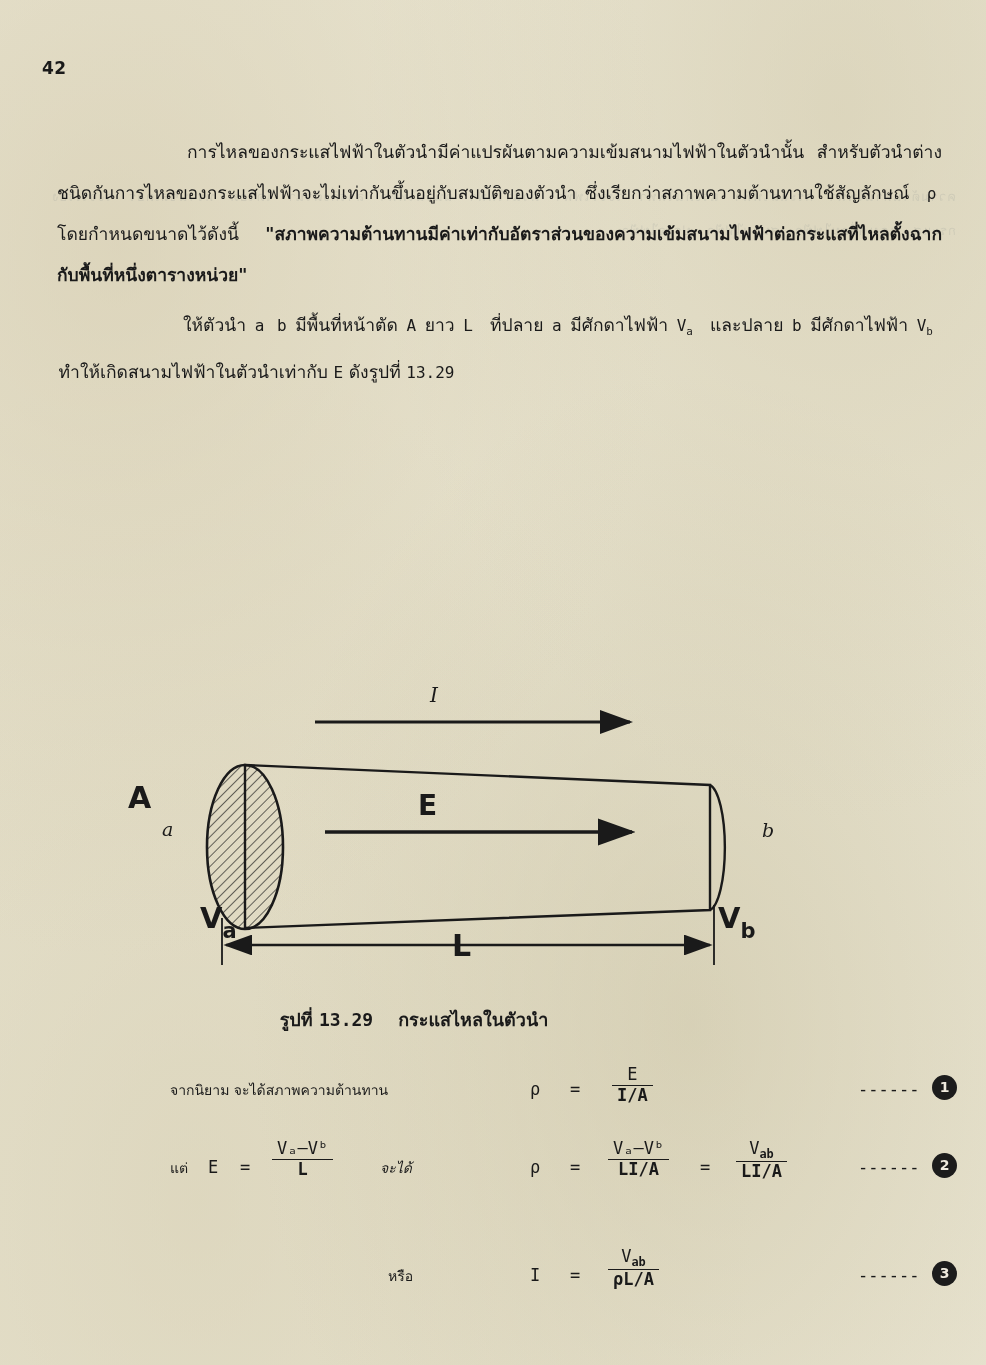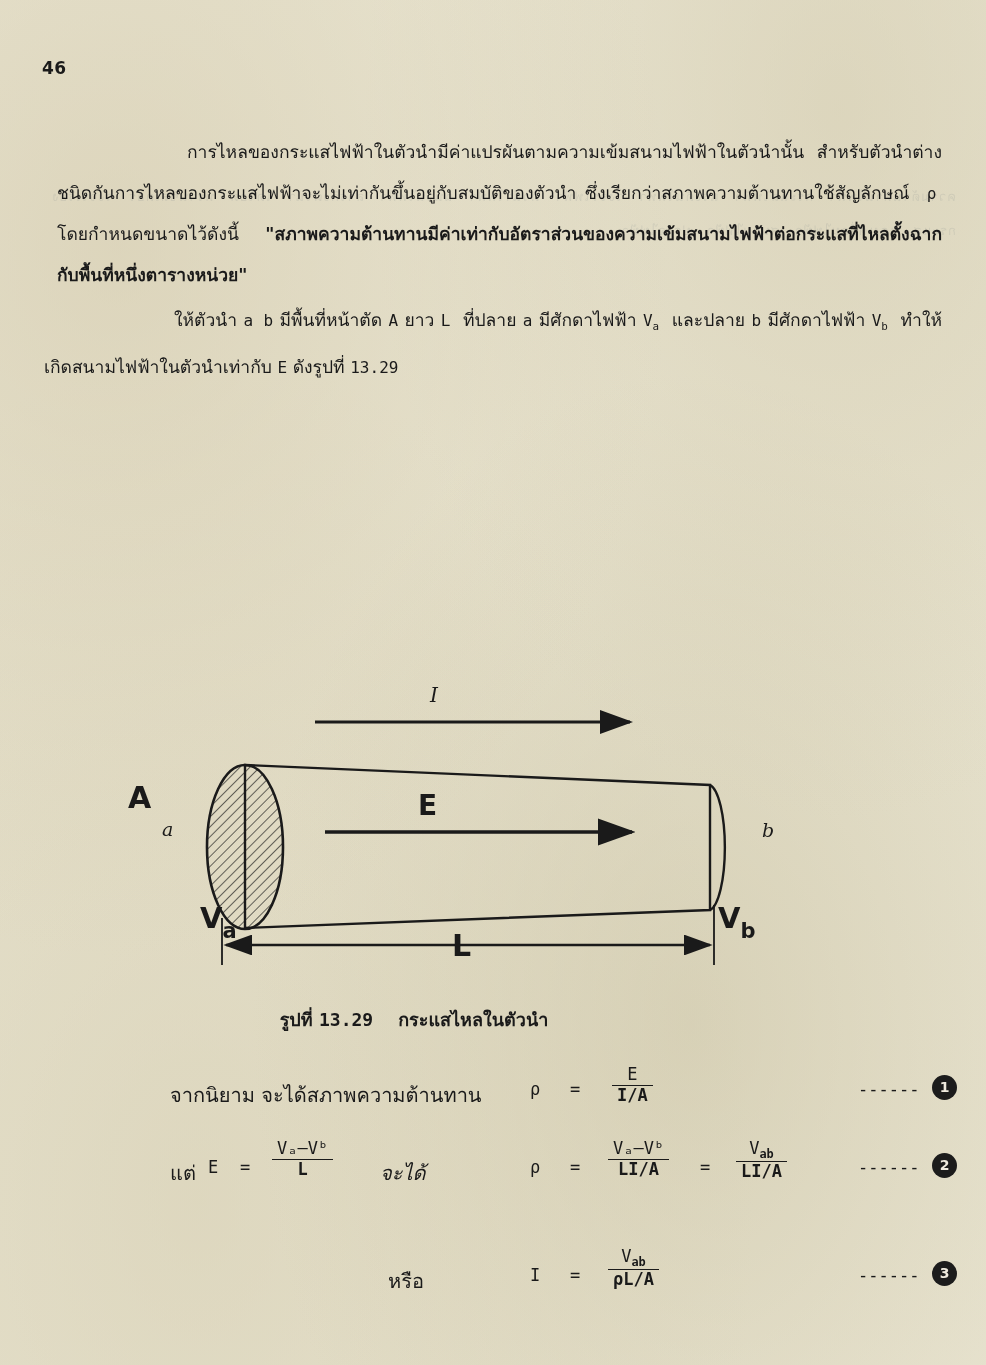--- a/index.html
+++ b/index.html
@@ -109,21 +109,21 @@
     top: 1055px;
     width: 986px;
     font-size: 17px;
   }
   .eq-row {
     position: relative;
     height: 66px;
   }
   .eq-label {
     position: absolute;
-    font-size: 20px;
+    font-size: 14px;
     text-align: center;
   }
   .frac {
     display: inline-block;
     text-align: center;
     vertical-align: middle;
     font-family: "DejaVu Sans Mono", monospace;
     font-size: 17px;
     line-height: 1.15;
   }
@@ -152,34 +152,34 @@
   .sub-small { font-size: 0.7em; vertical-align: -0.3em; font-weight: bold; }
 </style>
 </head>
 <body>
 
 <div class="paper-noise"></div>
 <div class="bleed">ความต้านทานไฟฟ้า กระแสไฟฟ้า แรงดันไฟฟ้า วงจรไฟฟ้า ตัวนำไฟฟ้า ฉนวนไฟฟ้า สารกึ่งตัวนำ ไดโอด ทรานซิสเตอร์ วงจรเรียงกระแส แรงเคลื่อนไฟฟ้า สนามไฟฟ้า ประจุไฟฟ้า</div>
 
 <div class="content">
 
-  <div class="page-number">46</div>
+  <div class="page-number">42</div>
 
   <div class="body-text">
 
 
 
     <p class="p-indent" style="margin:0 0 4px 13px;">
       <span>การไหลของกระแสไฟฟ้าในตัวนำมีค่าแปรผันตามความเข้มสนามไฟฟ้าในตัวนำนั้น สำหรับตัวนำต่างชนิดกันการไหลของกระแสไฟฟ้าจะไม่เท่ากันขึ้นอยู่กับสมบัติของตัวนำ ซึ่งเรียกว่าสภาพความต้านทานใช้สัญลักษณ์</span>
       &nbsp;<span class="mono">ρ</span>&nbsp;
       <span>โดยกำหนดขนาดไว้ดังนี้</span>
       <span class="quoted">"สภาพความต้านทานมีค่าเท่ากับอัตราส่วนของความเข้มสนามไฟฟ้าต่อกระแสที่ไหลตั้งฉากกับพื้นที่หนึ่งตารางหน่วย"</span>
     </p>
 
-    <p class="p-indent" style="margin:0;">
+    <p class="p-indent" style="margin:9px;">
       <span>ให้ตัวนำ</span>
       <span class="mono">a b</span>
       <span>มีพื้นที่หน้าตัด</span>
       <span class="mono">A</span>
       <span>ยาว</span>
       <span class="mono">L</span>
       &nbsp;<span>ที่ปลาย</span>
       <span class="mono">a</span>
       <span>มีศักดาไฟฟ้า</span>
       <span class="mono"><span>V</span><sub class="v">a</sub></span>

